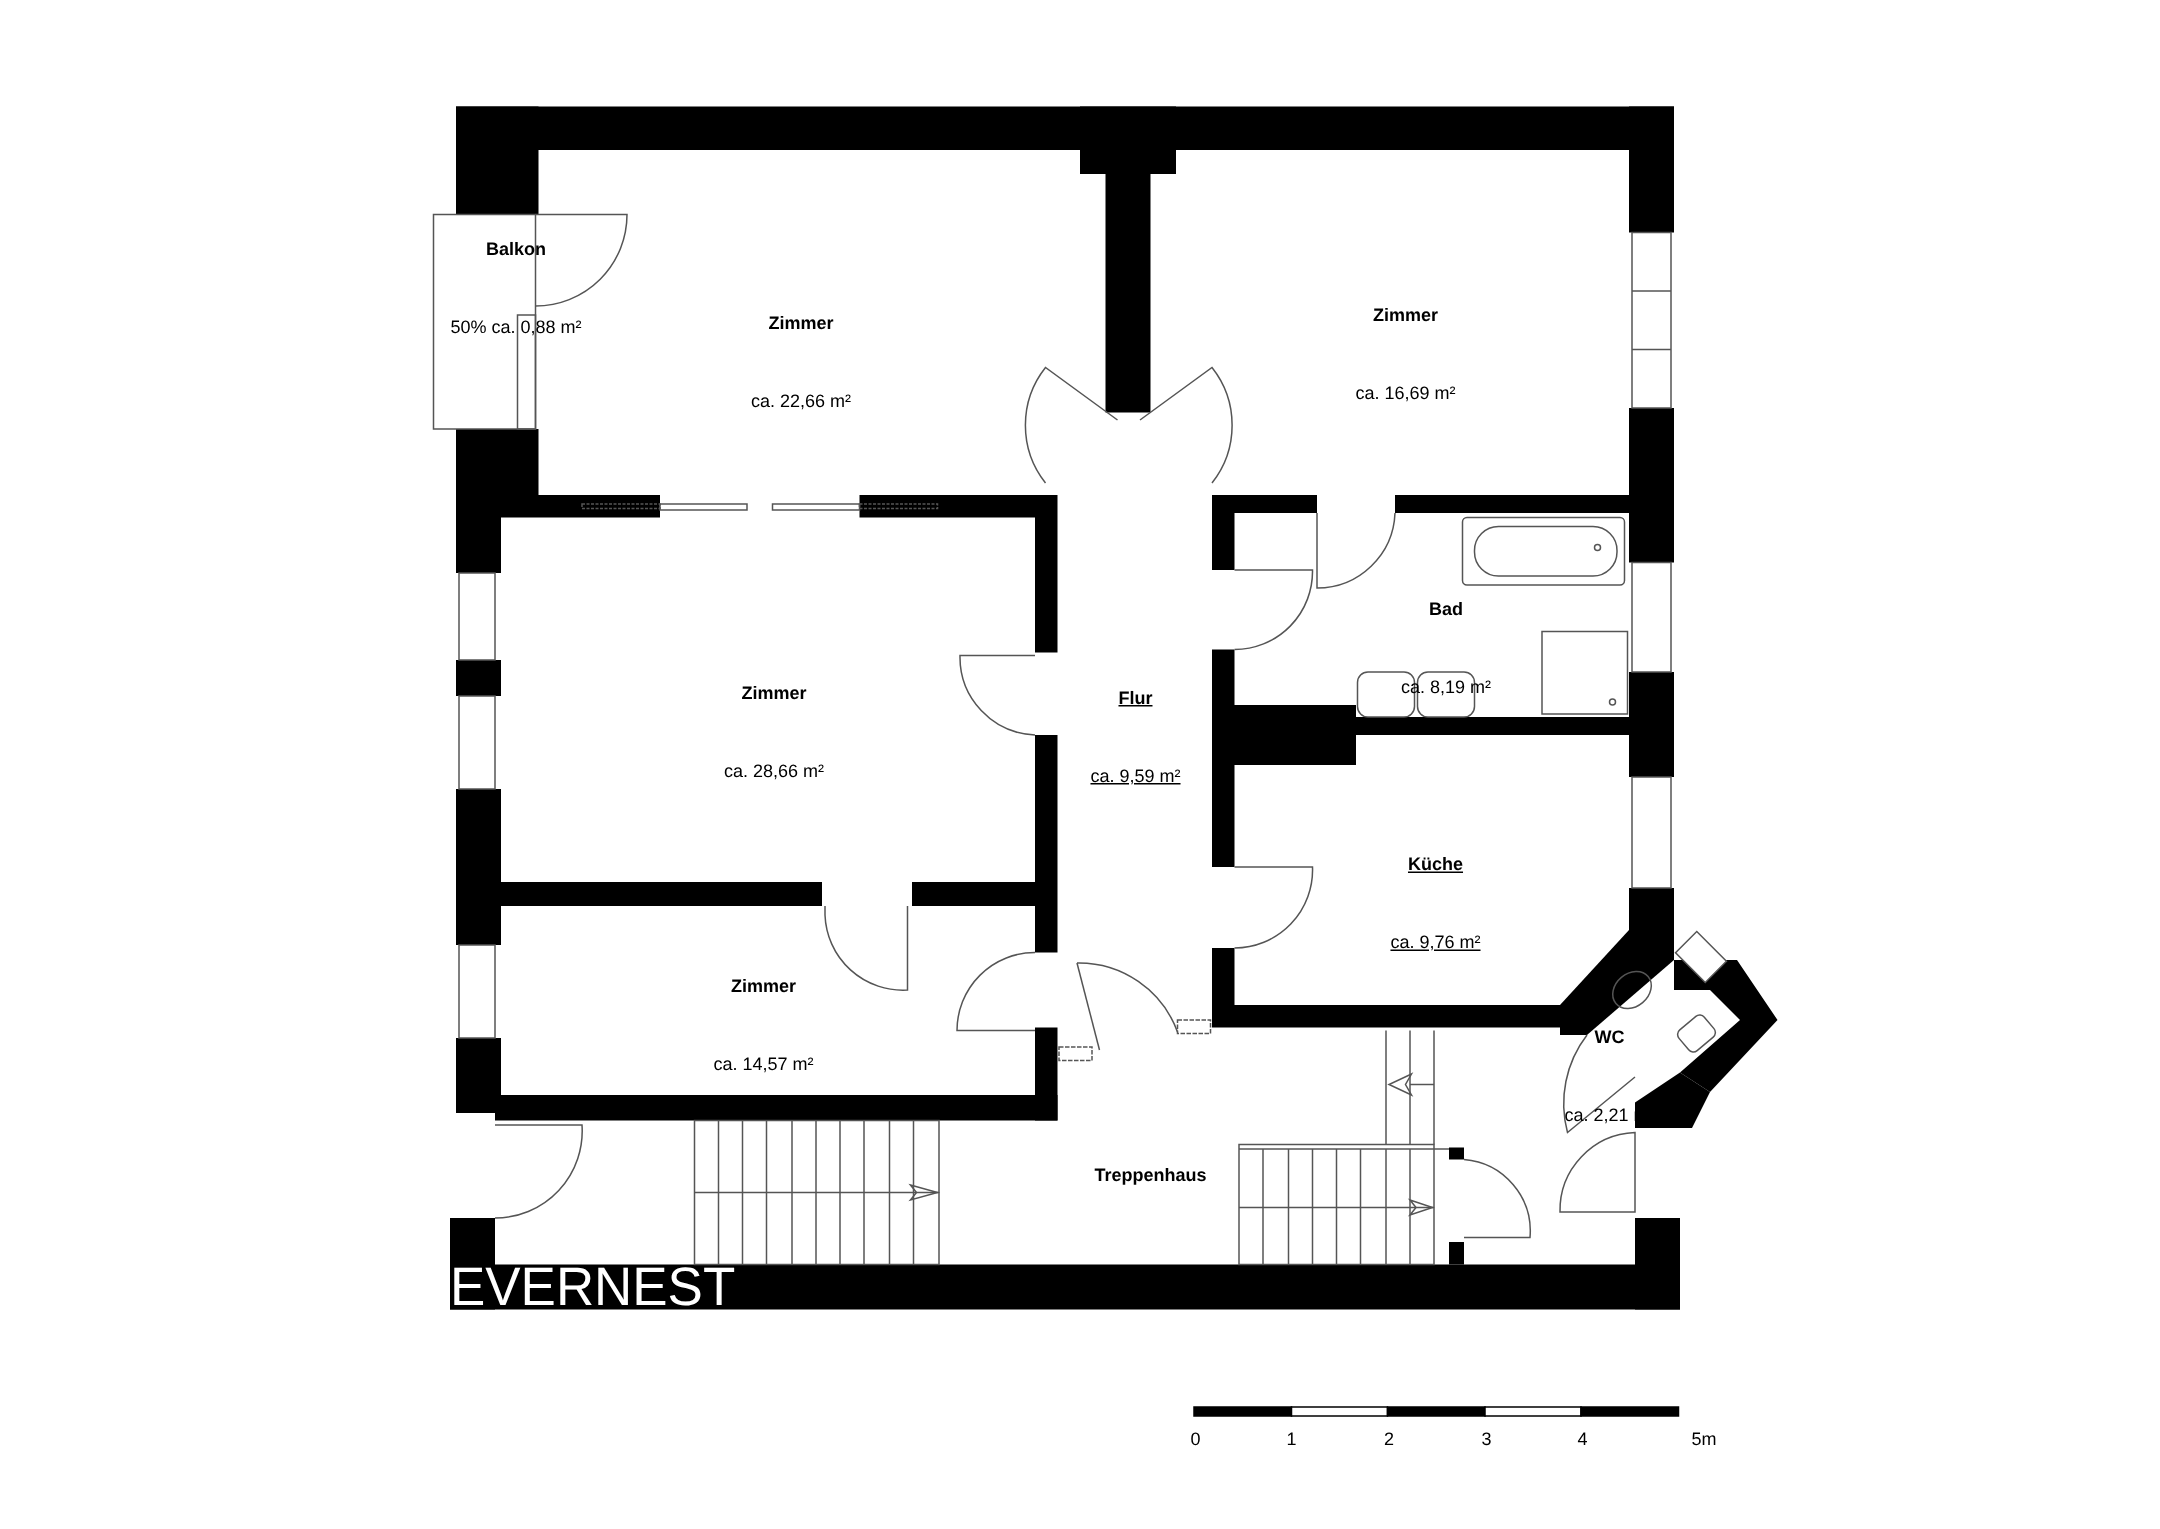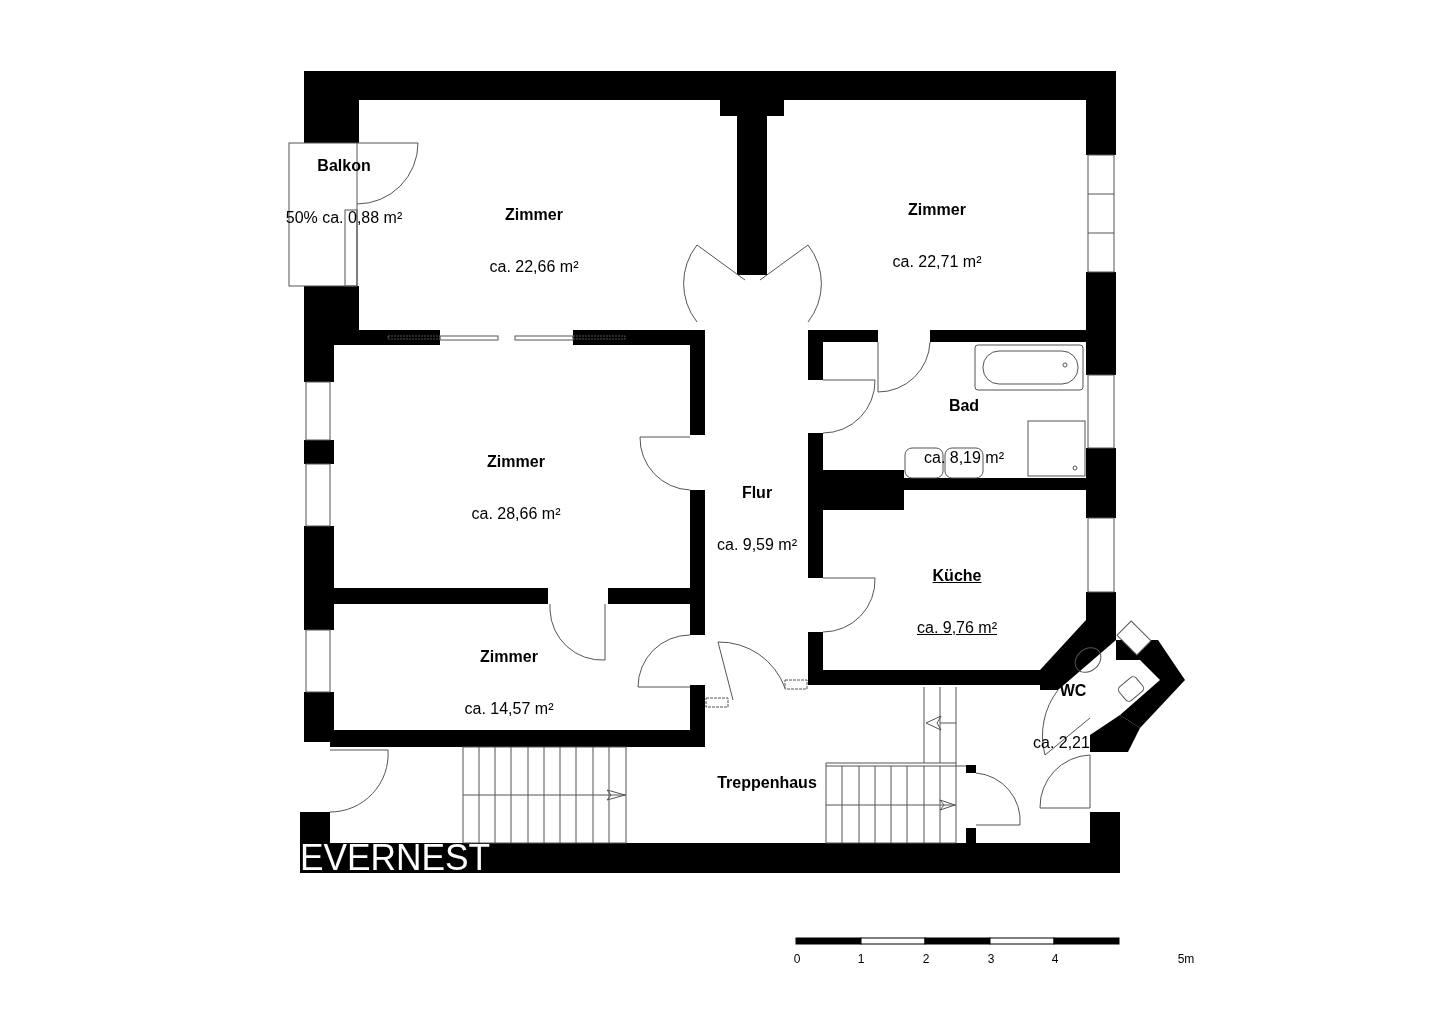--- a/index.html
+++ b/index.html
@@ -1,18 +1,18 @@
 <!DOCTYPE html>
 <html><head>
 <meta charset="utf-8">
 <style>
   html, body { margin:0; padding:0; background:#ffffff; }
   body { width:1440px; height:1019px; position:relative; overflow:hidden; font-family:"Liberation Sans", sans-serif; }
   #plan { position:absolute; left:0; top:0; width:1440px; height:1019px; }
-  .room-label { position:absolute; text-align:center; color:#000; font-size:16px; line-height:16px; transform:translateX(-50%); white-space:nowrap; }
+  .room-label { position:absolute; text-align:center; color:#000; font-size:12px; line-height:16px; transform:translateX(-50%); white-space:nowrap; }
   .room-label .name { font-weight:bold; display:block; }
   .room-label .area { display:block;margin-top:36px; }
   .brand { position:absolute; left:300px; top:838px; color:#fff; font-size:36px; letter-spacing:0px; line-height:40px; font-family:"Liberation Sans", sans-serif; transform:scaleX(0.98); transform-origin:left; }
   .scale-tick { position:absolute; top:952px; font-size:12px; color:#000; transform:translateX(-50%); }
 </style>
 </head>
 <body>
 
 <svg id="plan" viewBox="0 0 1440 1019" xmlns="http://www.w3.org/2000/svg">
   <g fill="#000">
@@ -177,27 +177,27 @@
 <div class="room-label" style="left:344px; top:158px;">
   <span class="name">Balkon</span>
   <span class="area">50% ca. 0,88 m²</span>
 </div>
 <div class="room-label" style="left:534px; top:207px;">
   <span class="name">Zimmer</span>
   <span class="area">ca. 22,66 m²</span>
 </div>
 <div class="room-label" style="left:937px; top:202px;">
   <span class="name">Zimmer</span>
-  <span class="area">ca. 22,71 m²</span>
+  <span class="area">ca. 16,69 m²</span>
 </div>
 <div class="room-label" style="left:516px; top:454px;">
   <span class="name">Zimmer</span>
   <span class="area">ca. 28,66 m²</span>
 </div>
-<div class="room-label" style="left:757px; top:485px;">
+<div class="room-label" style="left:757px; top:457px;text-decoration:underline;">
   <span class="name">Flur</span>
   <span class="area">ca. 9,59 m²</span>
 </div>
 <div class="room-label" style="left:964px; top:398px;">
   <span class="name">Bad</span>
   <span class="area">ca. 8,19 m²</span>
 </div>
 <div class="room-label" style="left:957px; top:568px;text-decoration:underline;">
   <span class="name">Küche</span>
   <span class="area">ca. 9,76  m²</span>
@@ -214,13 +214,13 @@
   <span class="name">Treppenhaus</span>
 </div>
 
 <div class="brand">EVERNEST</div>
 
 <div class="scale-tick" style="left:797px;">0</div>
 <div class="scale-tick" style="left:861px;">1</div>
 <div class="scale-tick" style="left:926px;">2</div>
 <div class="scale-tick" style="left:991px;">3</div>
 <div class="scale-tick" style="left:1055px;">4</div>
-<div class="scale-tick" style="left:1186px;">5m</div>
+<div class="scale-tick" style="left:1136px;">5m</div>
 
 </body></html>

